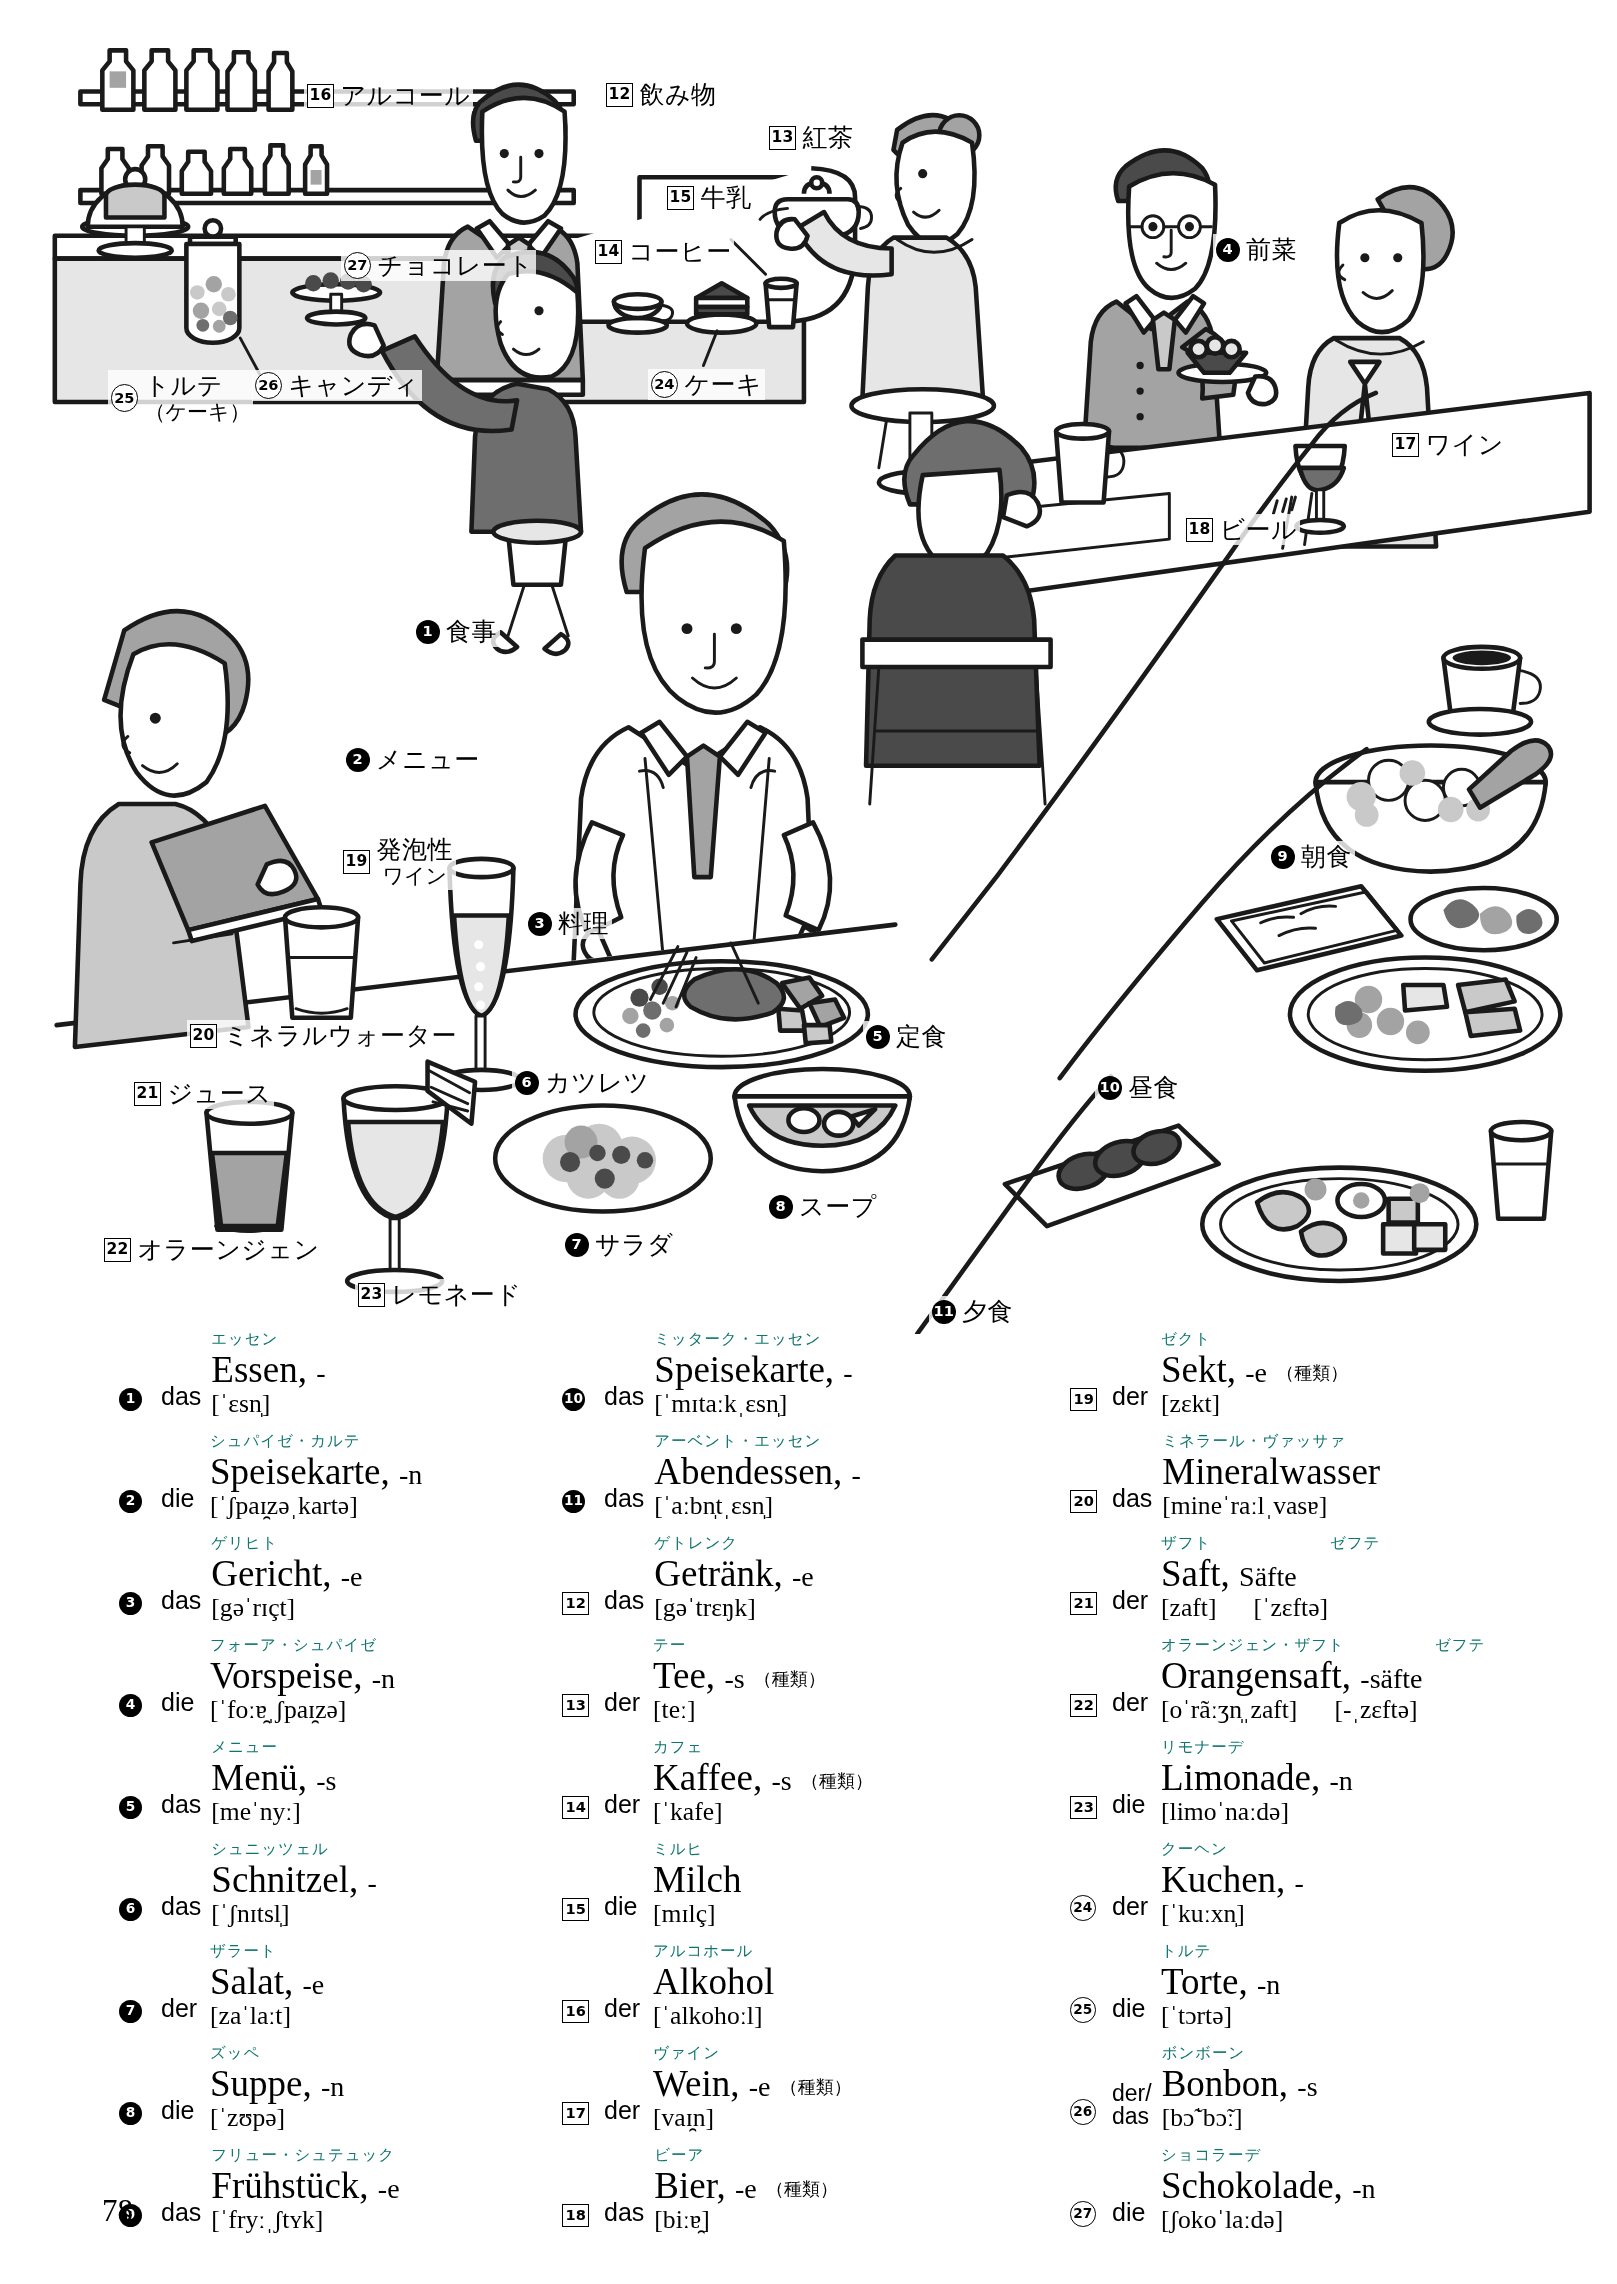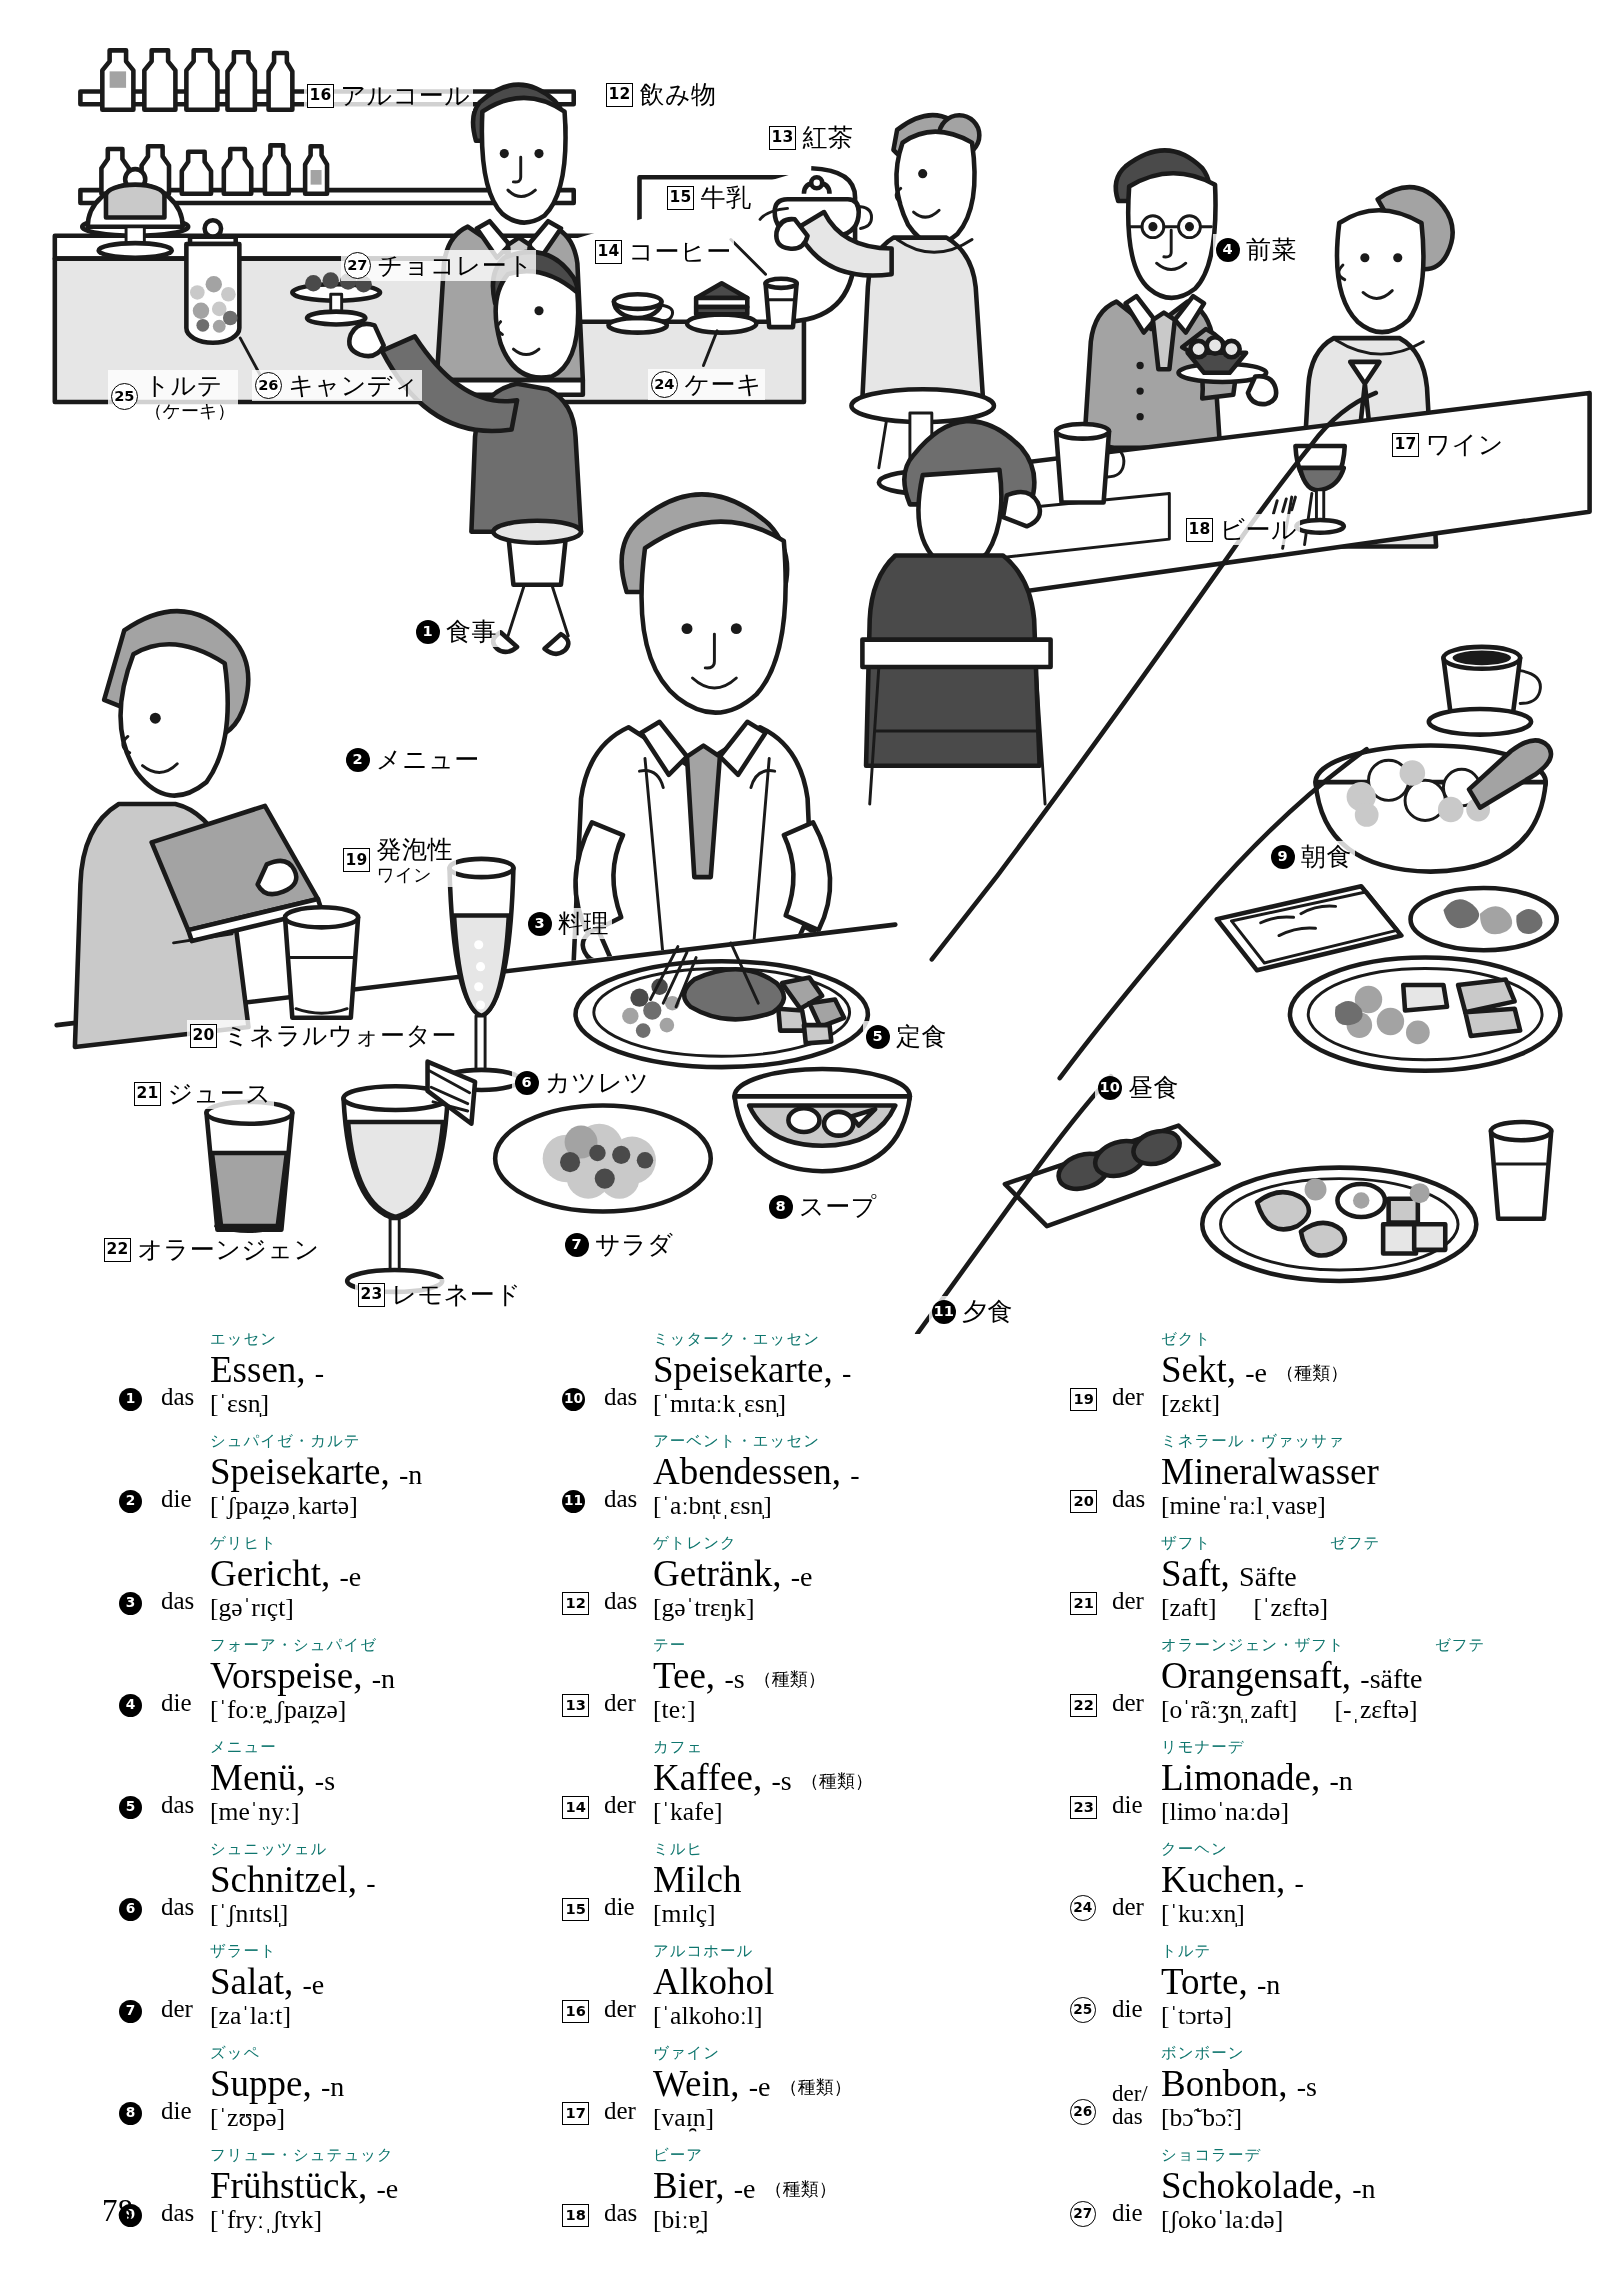--- a/index.html
+++ b/index.html
@@ -19,21 +19,21 @@
   .callout {
     position: absolute;
     display: flex; align-items: center; gap: 6.4px;
     font-family: "DejaVu Sans", "Liberation Sans", sans-serif;
     font-size: 25px; line-height: 1.18; color: #000;
     white-space: nowrap;
     background: rgba(255,255,255,0.80);
     padding: 0.9px 2.7px;
   }
   .callout .lbl { letter-spacing: 0.5px; }
-  .callout .sub { display:block; font-size: 18px; }
+  .callout .sub { display:block; font-size: 21px; text-align: center; }
   .callout .wrap { display:flex; flex-direction:column; }
 
   
   .num-circle {
     flex: 0 0 auto;
     width: 24px; height: 24px; border-radius: 50%;
     background: #000; color: #fff;
     font-family: "DejaVu Sans", "Liberation Sans", sans-serif;
     font-size: 14.6px; font-weight: 700;
     display: flex; align-items: center; justify-content: center;
@@ -72,21 +72,21 @@
   .vcol.c3 { width: 585px; padding-left: 46px; }
 
   .ventry { position: relative; margin-bottom: 12px; height: 90px; }
   .vtop { display: flex; align-items: flex-end; }
   .vnum {
     flex: 0 0 auto; width: 42px; padding-bottom: 8.2px;
     display:flex; align-items:center; justify-content:flex-start;
   }
   .vart {
     flex: 0 0 auto;
-    font-family: Liberation Serif, serif;
+    font-family: Liberation Sans, sans-serif;
     font-size: 25px; padding-bottom: 7.3px; padding-right: 10px;
     min-width: 49px;
     margin-top: 16px;
   }
   .vart.two { line-height: 1.0; font-size: 23px; padding-bottom: 4.6px; }
   .vmain { position: relative; flex: 1 1 auto; }
   .vkana {
     font-family: "DejaVu Sans","Liberation Sans",sans-serif;
     font-size: 15.5px; letter-spacing: 0.9px; color: #0f766e;
     margin-bottom: 0.9px; white-space: nowrap;

